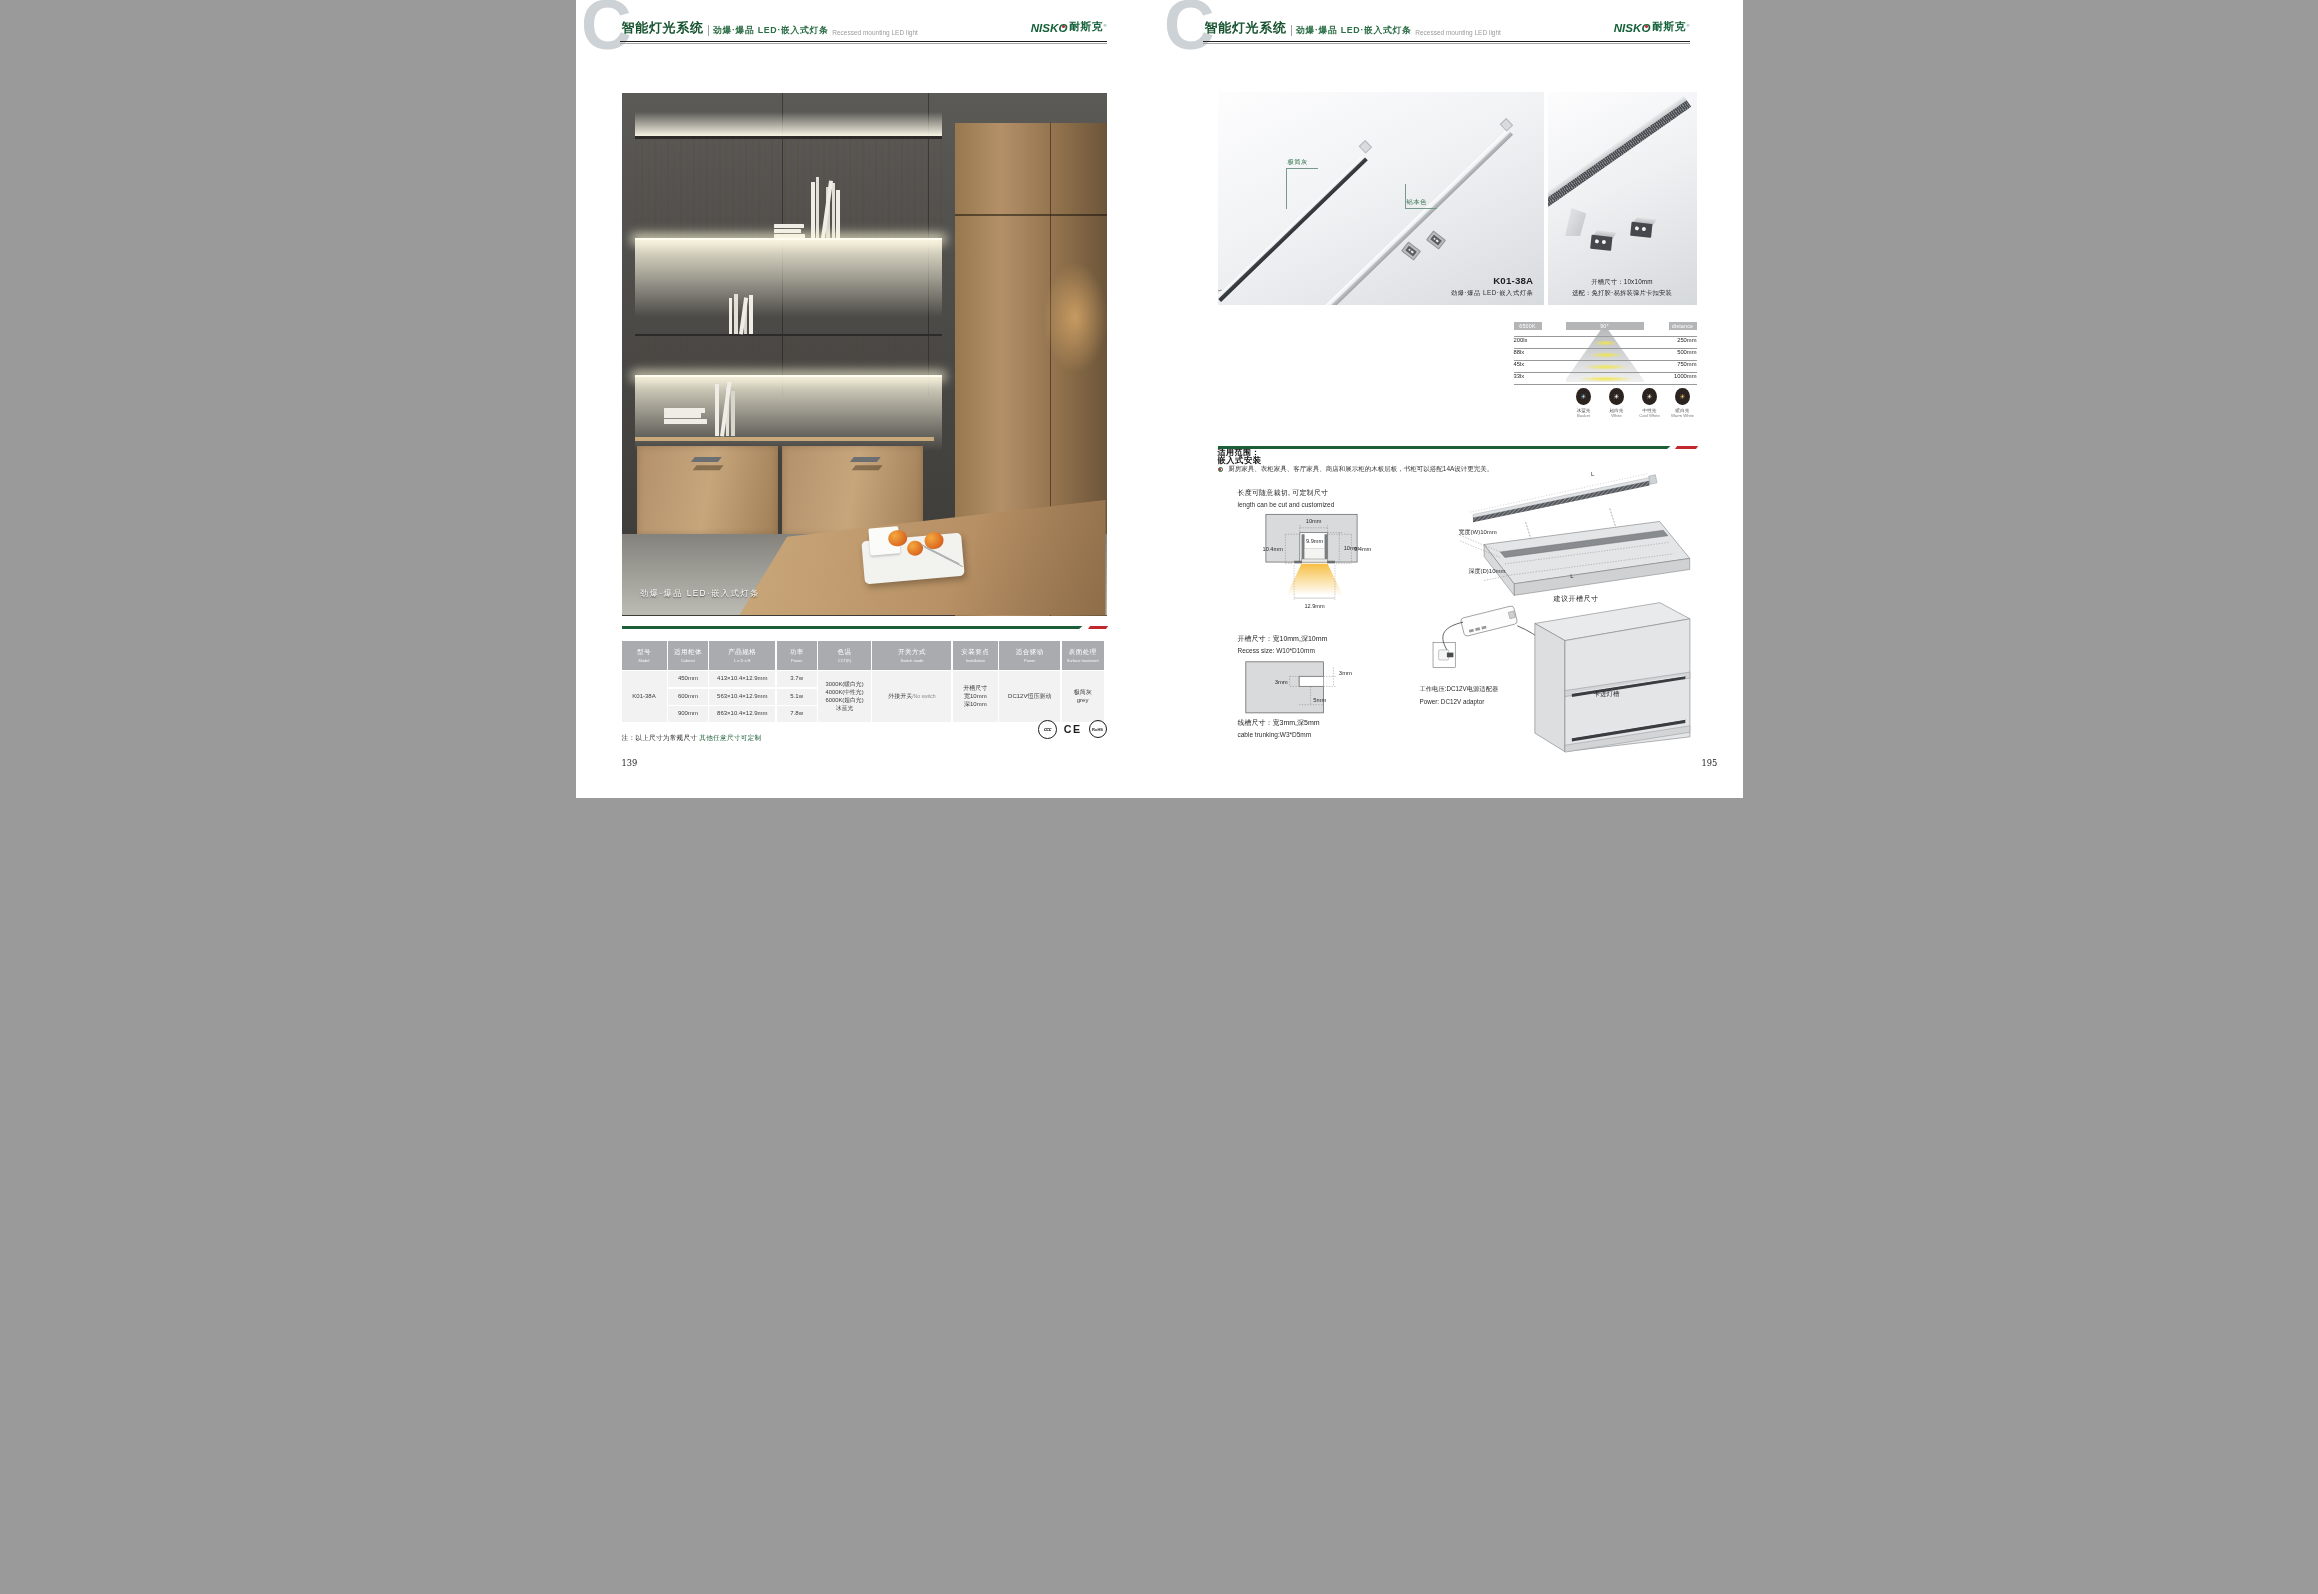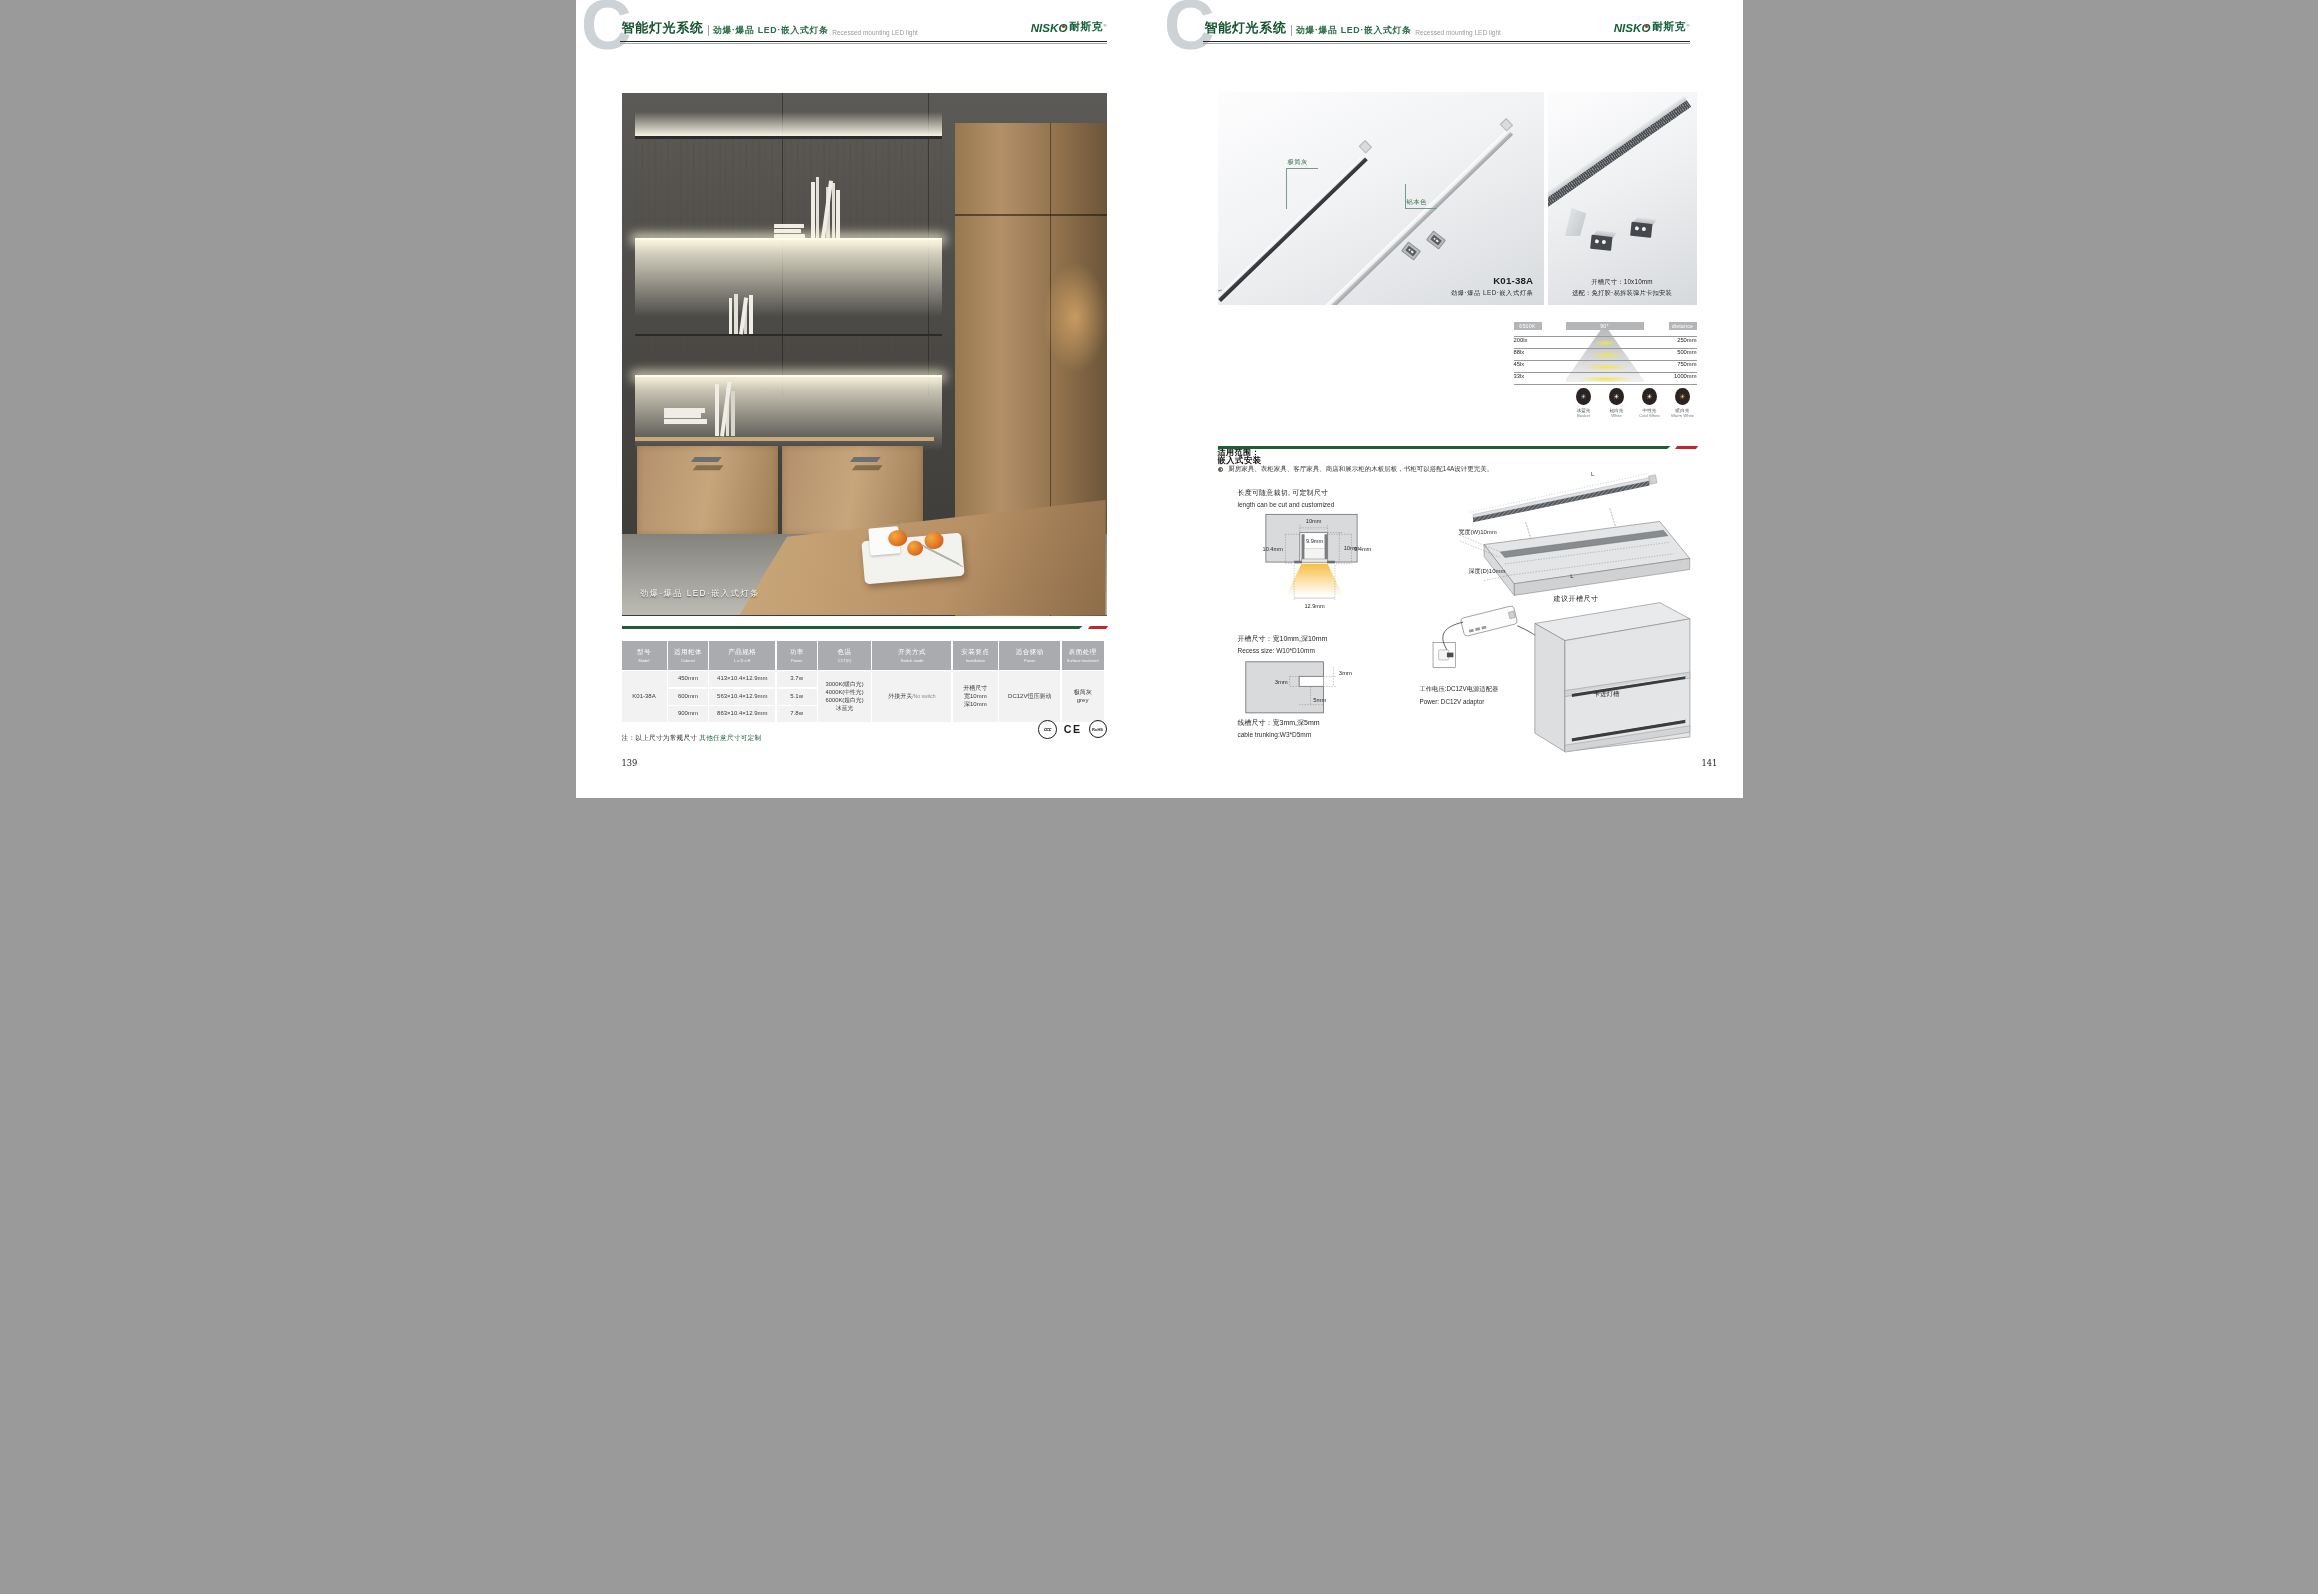--- a/index.html
+++ b/index.html
@@ -625,16 +625,16 @@
       <polygon points="315,318 585,276 585,290 315,333" fill="#d2d4d6" stroke="#8a8d8f" stroke-width="1"></polygon>
       <polygon points="330,206 575,168 575,175 330,214" fill="#3a3d40"></polygon>
       <line x1="330" y1="206" x2="575" y2="168" stroke="#f5f6f7" stroke-width="2"></line>
       <polygon points="330,302 575,262 575,270 330,310" fill="#3a3d40"></polygon>
       <line x1="330" y1="302" x2="575" y2="262" stroke="#f5f6f7" stroke-width="2"></line>
     </svg>
     <div class="pw-lbl" style="left:261px;top:685px;">工作电压:DC12V电源适配器</div>
     <div class="pw-lbl" style="left:261px;top:698px;">Power: DC12V adaptor</div>
     <div class="pw-lbl" style="left:435px;top:690px;font-size:6.5px;">卡进灯槽</div>
 
-    <div class="pageno pn-r">141</div>
+    <div class="pageno pn-r">195</div>
   </section>
 </div>
 
 
 </body></html>

